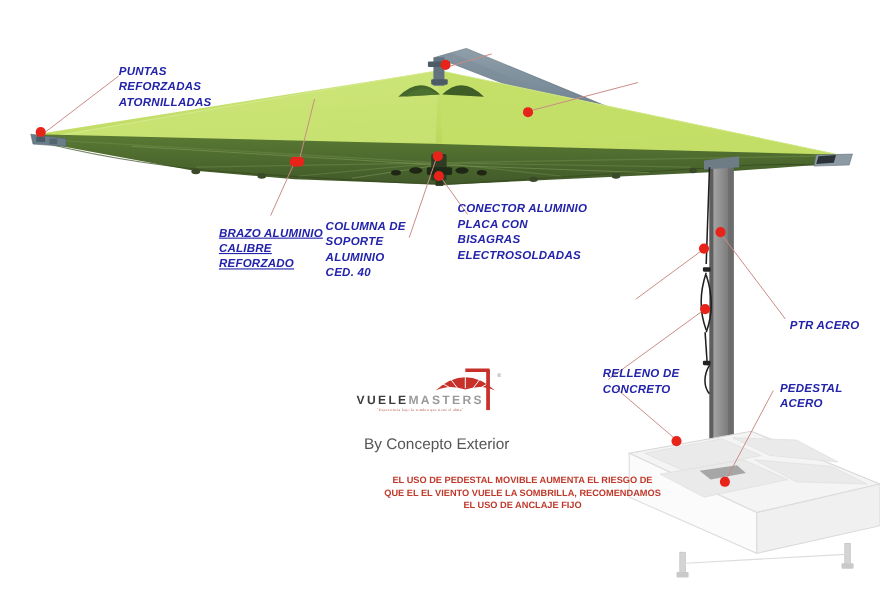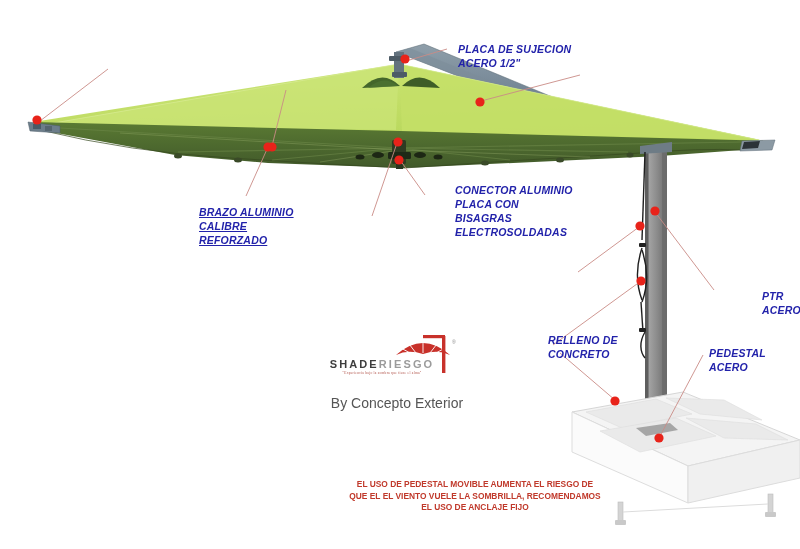--- a/index.html
+++ b/index.html
@@ -285,59 +285,64 @@
       <circle cx="398" cy="142" r="4.6" fill="#e8231a"></circle>
       <circle cx="399" cy="160" r="4.6" fill="#e8231a"></circle>
       <circle cx="640" cy="226" r="4.6" fill="#e8231a"></circle>
       <circle cx="655" cy="211" r="4.6" fill="#e8231a"></circle>
       <circle cx="641" cy="281" r="4.6" fill="#e8231a"></circle>
       <circle cx="615" cy="401" r="4.6" fill="#e8231a"></circle>
       <circle cx="659" cy="438" r="4.6" fill="#e8231a"></circle>
     </g>
   </svg>
 
-
-
-  <div class="label" style="left:458px; top:42px;">PLACA DE SUJECION
-ACERO 1/2"</div>
+  <div class="label" style="left:108px; top:58px;">PUNTAS
+REFORZADAS
+ATORNILLADAS</div>
+
+
 
 
   <div class="label" style="left:199px; top:205px;text-decoration:underline;">BRAZO ALUMINIO
 CALIBRE
 REFORZADO</div>
 
-
-  <div class="label" style="left:455px; top:183px;">CONECTOR ALUMINIO
+  <div class="label" style="left:296px; top:199px;">COLUMNA DE
+SOPORTE
+ALUMINIO
+CED. 40</div>
+
+  <div class="label" style="left:416px; top:183px;">CONECTOR ALUMINIO
 PLACA CON
 BISAGRAS
 ELECTROSOLDADAS</div>
 
 
-  <div class="label" style="left:718px; top:289px;margin-left:44px;">PTR ACERO</div>
+  <div class="label" style="left:718px; top:289px;">PTR ACERO</div>
 
   <div class="label" style="left:548px; top:333px;">RELLENO DE
 CONCRETO</div>
 
   <div class="label" style="left:709px; top:346px;">PEDESTAL
 ACERO</div>
 
-  <div class="warn" style="left:325px; top:431px;margin-top:48px;">EL USO DE PEDESTAL MOVIBLE AUMENTA EL RIESGO DE
+  <div class="warn" style="left:325px; top:431px;">EL USO DE PEDESTAL MOVIBLE AUMENTA EL RIESGO DE
 QUE EL EL VIENTO VUELE LA SOMBRILLA, RECOMENDAMOS
 EL USO DE ANCLAJE FIJO</div>
 
   <div id="logo">
     <svg id="logo-umbrella" viewBox="0 0 62 40">
       <path d="M4,22 Q31,-2 58,22 Q46,16 31,21 Q16,16 4,22 Z" fill="#c8312a"></path>
       <path d="M31,2 L31,20" stroke="#ffffff" stroke-width="0.9"></path>
       <path d="M14,7 L24,20" stroke="#ffffff" stroke-width="0.9"></path>
       <path d="M48,7 L38,20" stroke="#ffffff" stroke-width="0.9"></path>
       <path d="M7,14 L20,21" stroke="#ffffff" stroke-width="0.9"></path>
       <path d="M55,14 L42,21" stroke="#ffffff" stroke-width="0.9"></path>
       <rect x="50" y="3" width="3.4" height="37" fill="#c8312a"></rect>
       <rect x="31" y="2" width="22" height="3.2" fill="#c8312a"></rect>
     </svg>
     <div id="logo-reg">®</div>
-    <div id="logo-word"><span class="dark">SHADE</span><span class="light">RIESGO</span></div>
+    <div id="logo-word"><span class="dark">VUELE</span><span class="light">MASTERS</span></div>
     <div id="logo-tag">"Experiencia bajo la sombra que tiene el alma"</div>
     <div id="logo-by">By Concepto Exterior</div>
   </div>
 
 </div>
 
 </body></html>

